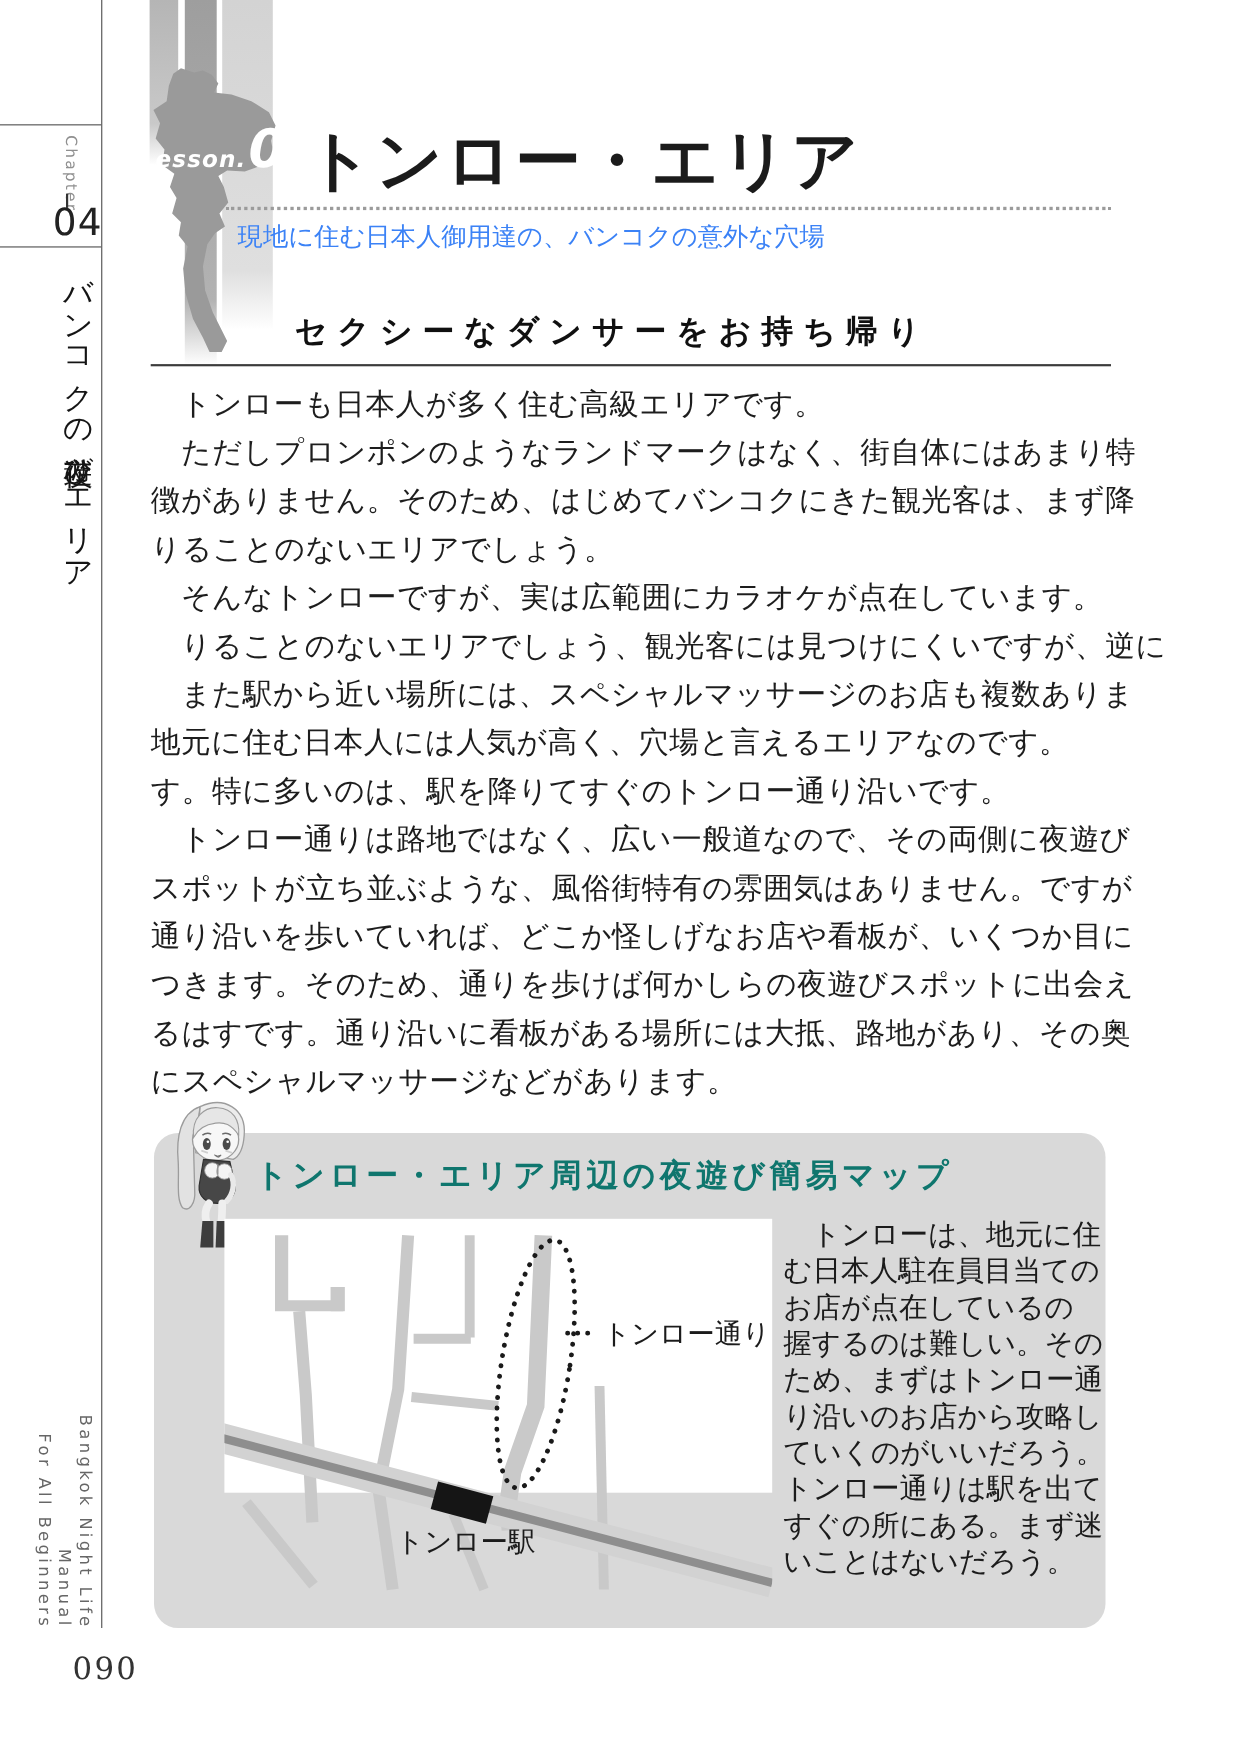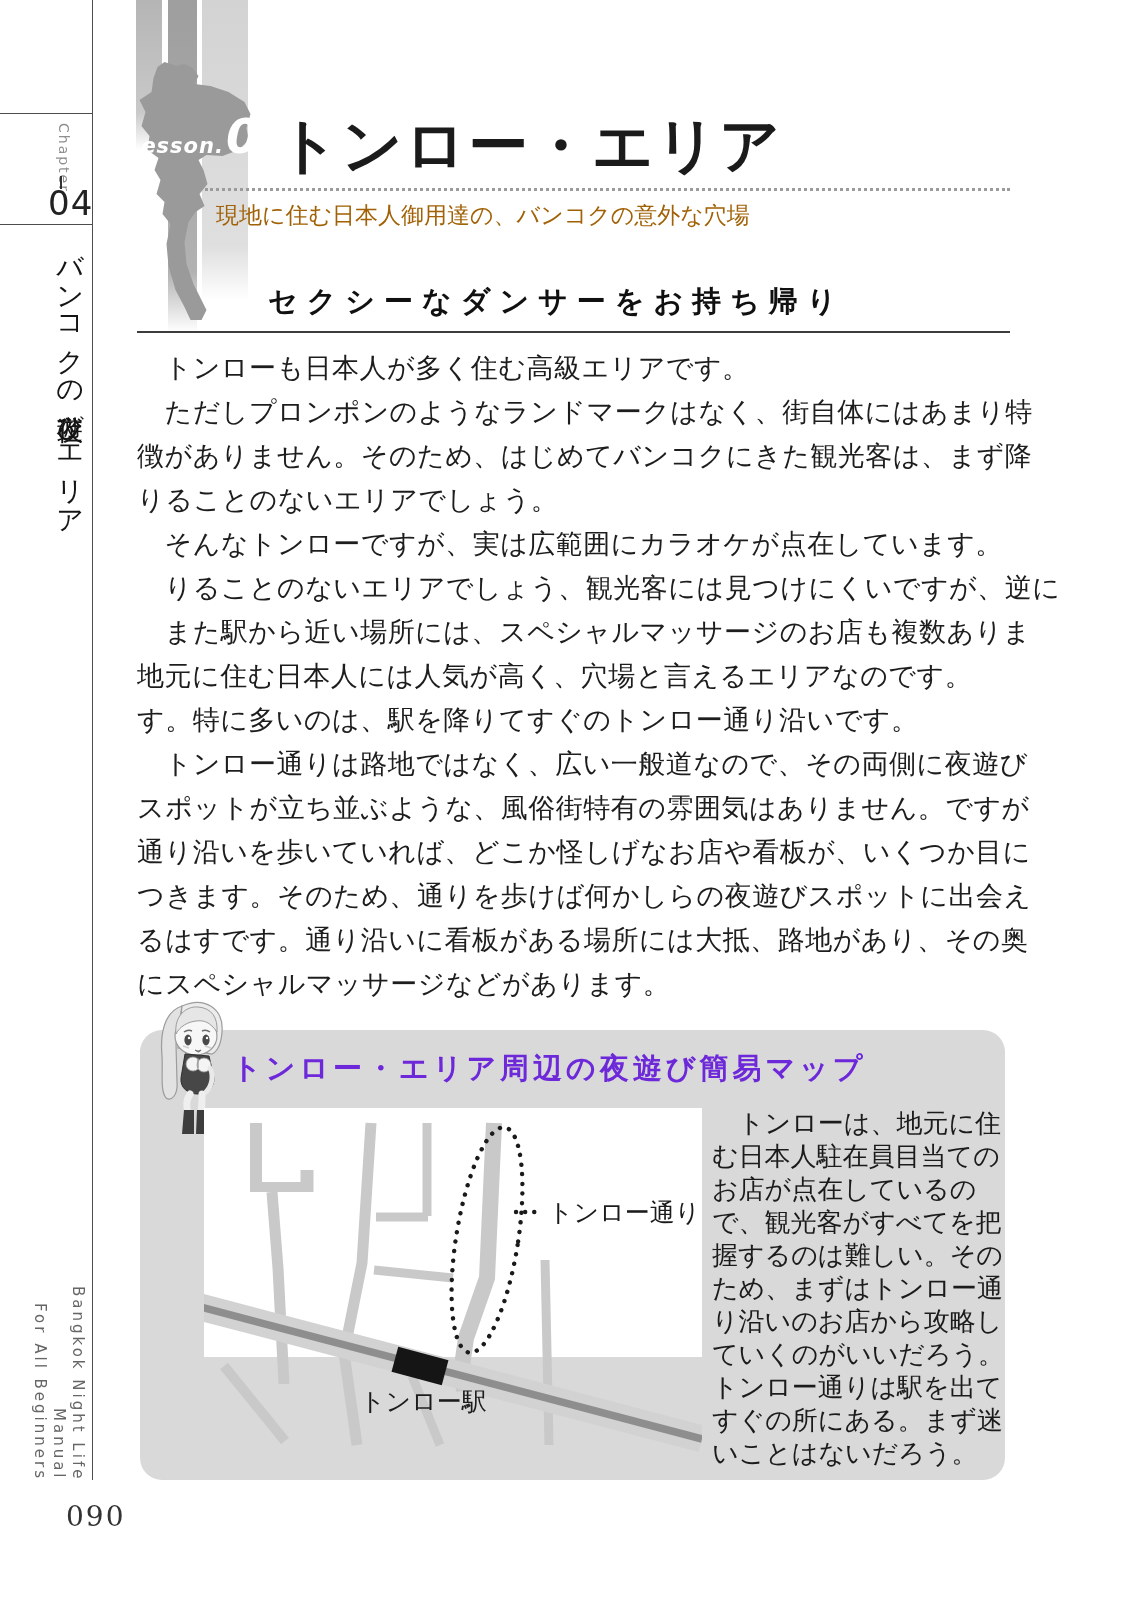--- a/index.html
+++ b/index.html
@@ -44,40 +44,40 @@
     position:absolute;left:127px;top:112px;display:flex;align-items:baseline;
     color:#ffffff;font-style:italic;font-weight:bold;white-space:nowrap;
   }
   .lesson-badge .lesson-word{font-size:21px;letter-spacing:1px;}
   .lesson-badge .lesson-num{font-size:48px;margin-left:2px;line-height:1;}
   .page-title{
     position:absolute;left:278px;top:106px;font-size:60px;font-weight:bold;
     color:#1b1b1b;letter-spacing:2px;white-space:nowrap;
   }
   .title-dotted{position:absolute;left:205px;top:188px;width:805px;border-top:3px dotted #9b9b9b;}
-  .subtitle{position:absolute;left:216px;top:200px;font-size:23px;color:#a16207;white-space:nowrap;font-family:Liberation Mono, monospace;}
+  .subtitle{position:absolute;left:216px;top:200px;font-size:23px;color:#3b82f6;white-space:nowrap;font-family:Liberation Mono, monospace;}
   .section-heading{
     position:absolute;left:268px;top:282px;font-size:29px;font-weight:bold;
     letter-spacing:9px;color:#101010;white-space:nowrap;
   }
   .heading-rule{position:absolute;left:137px;top:331px;width:873px;height:2px;background:#3c3c3c;}
   
   .body-text{position:absolute;left:137px;top:346px;width:878px;}
   .body-text .line{
     font-size:27px;line-height:44px;white-space:nowrap;color:#1d1d1d;
     letter-spacing:0.5px;
   }
   
   .map-box{
     position:absolute;left:140px;top:1030px;width:865px;height:450px;
     background:#d9d9d9;border-radius:22px;
   }
   .map-box-heading{
     position:absolute;left:92px;top:19px;font-size:29px;font-weight:bold;
-    letter-spacing:4px;color:#6d28d9;white-space:nowrap;
+    letter-spacing:4px;color:#0f766e;white-space:nowrap;
   }
   .chibi{position:absolute;left:12px;top:-36px;width:80px;height:150px;}
   .map-white{position:absolute;left:64px;top:78px;width:498px;height:249px;background:#ffffff;}
   .map-desc{position:absolute;left:572px;top:77px;width:288px;}
   .map-desc .dline{font-size:26px;line-height:33px;color:#1b1b1b;white-space:nowrap;}
 </style>
 </head>
 <body>
 
 <div class="page">
@@ -205,21 +205,20 @@
 
         <text x="344" y="113" font-size="25" fill="#1b1b1b">トンロー通り</text>
         <text x="156" y="302" font-size="25" fill="#1b1b1b">トンロー駅</text>
       </svg>
     </div>
 
     <div class="map-desc">
       <div class="dline">　トンローは、地元に住</div>
       <div class="dline">む日本人駐在員目当ての</div>
       <div class="dline">お店が点在しているの</div>
-      <div class="dline">で、観光客がすべてを把</div>
       <div class="dline">握するのは難しい。その</div>
       <div class="dline">ため、まずはトンロー通</div>
       <div class="dline">り沿いのお店から攻略し</div>
       <div class="dline">ていくのがいいだろう。</div>
       <div class="dline">トンロー通りは駅を出て</div>
       <div class="dline">すぐの所にある。まず迷</div>
       <div class="dline">いことはないだろう。</div>
     </div>
   </div>
 

